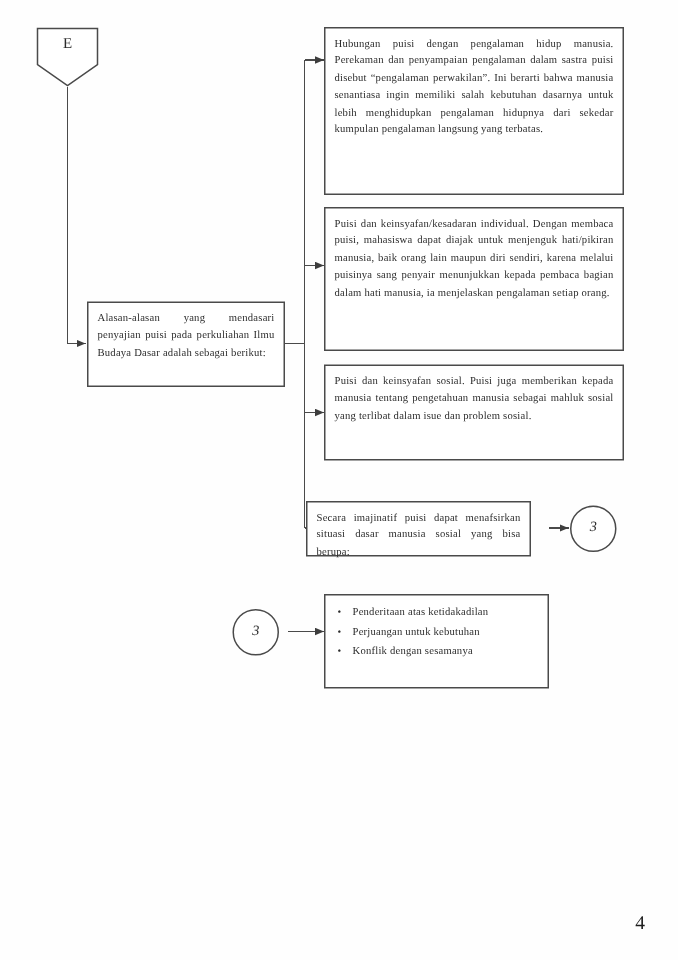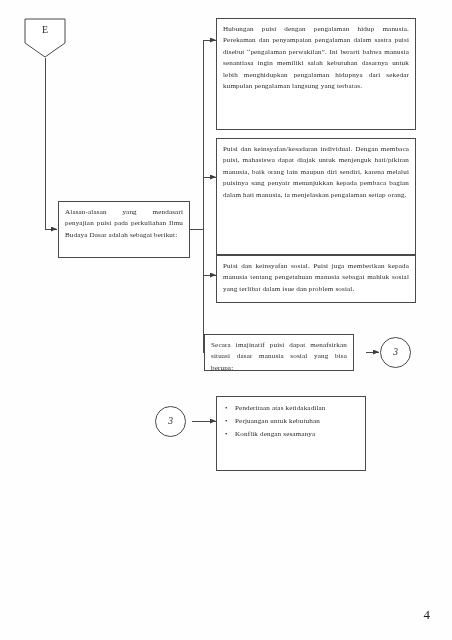--- a/index.html
+++ b/index.html
@@ -159,41 +159,41 @@
   </div>
 
   <div class="box" id="rootbox" style="left:58px; top:201px; width:132px; height:57px;">
     <p>Alasan-alasan yang mendasari penyajian puisi pada perkuliahan Ilmu Budaya Dasar adalah sebagai berikut:</p>
   </div>
 
   <div class="box" style="left:216px; top:18px; width:200px; height:112px;">
     <p>Hubungan puisi dengan pengalaman hidup manusia. Perekaman dan penyampaian pengalaman dalam sastra puisi disebut “pengalaman perwakilan”. Ini berarti bahwa manusia senantiasa ingin memiliki salah kebutuhan dasarnya untuk lebih menghidupkan pengalaman hidupnya dari sekedar kumpulan pengalaman langsung yang terbatas.</p>
   </div>
 
-  <div class="box" style="left:216px; top:138px; width:200px; height:117px;">
+  <div class="box" style="left:216px; top:138px; width:200px; height:96px;">
     <p>Puisi dan keinsyafan/kesadaran individual. Dengan membaca puisi, mahasiswa dapat diajak untuk menjenguk hati/pikiran manusia, baik orang lain maupun diri sendiri, karena melalui puisinya sang penyair menunjukkan kepada pembaca bagian dalam hati manusia, ia menjelaskan pengalaman setiap orang.</p>
   </div>
 
-  <div class="box" style="left:216px; top:255px; width:200px; height:48px;">
+  <div class="box" style="left:216px; top:243px; width:200px; height:64px;">
     <p>Puisi dan keinsyafan sosial. Puisi juga memberikan kepada manusia tentang pengetahuan manusia sebagai mahluk sosial yang terlibat dalam isue dan problem sosial.</p>
   </div>
 
   <div class="box" style="left:204px; top:334px; width:150px; height:37px;">
     <p>Secara imajinatif puisi dapat menafsirkan situasi dasar manusia sosial yang bisa berupa:</p>
   </div>
 
   <div class="circ" style="left:380px; top:337px;">
     <span>3</span>
   </div>
 
   <div class="circ" style="left:155px; top:406px;">
     <span>3</span>
   </div>
 
-  <div class="box" id="bulletbox" style="left:216px; top:396px; width:150px; height:75px;">
+  <div class="box" id="bulletbox" style="left:216px; top:396px; width:150px; height:63px;">
     <ul>
       <li>Penderitaan atas ketidakadilan</li>
       <li>Perjuangan untuk kebutuhan</li>
       <li>Konflik dengan sesamanya</li>
     </ul>
   </div>
 
   <div id="pageno">4</div>
 
 </div>

